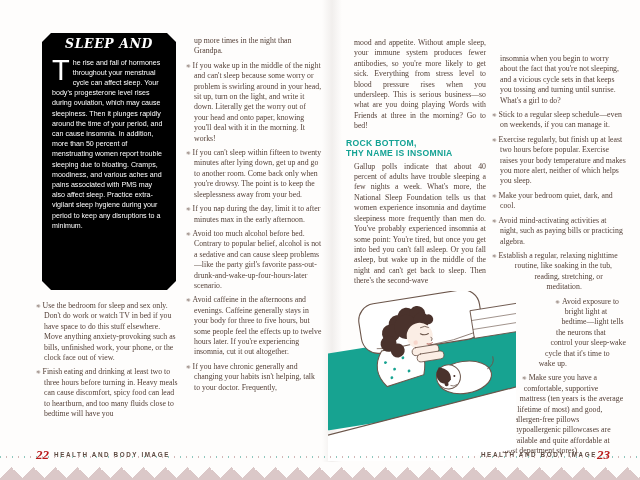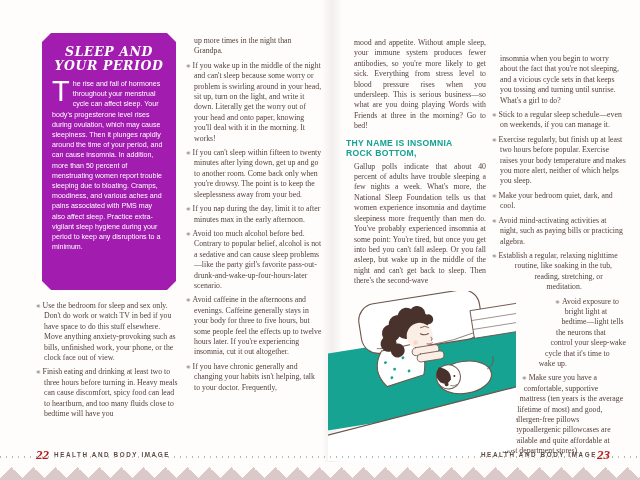--- a/index.html
+++ b/index.html
@@ -9,21 +9,21 @@
 
   .gutter { position:absolute; left:322px; top:0; width:20px; height:462px;
             background:linear-gradient(90deg, rgba(90,70,60,0) 0%, rgba(90,70,60,0.08) 50%, rgba(90,70,60,0) 100%); }
 
   .col { position:absolute; font-size:7.8px; line-height:10.4px; }
   .col p { margin:0 0 4px 8px; }
   .justified { text-align:justify; }
 
   
   .teal-box { position:absolute; left:42px; top:33px; width:134px; height:257px;
-              background:#a21caf; color:#ffffff; padding:12px 10px 10px 10px; box-sizing:border-box;
+              background:#000000; color:#ffffff; padding:4px 10px 10px 10px; box-sizing:border-box;
               clip-path:polygon(9px 0, calc(100% - 9px) 0, 100% 9px, 100% calc(100% - 9px),
                                 calc(100% - 9px) 100%, 9px 100%, 0 calc(100% - 9px), 0 9px); }
   .box-title { text-align:center; font-family:"DejaVu Serif", serif; font-style:italic; font-weight:bold;
                font-size:12.5px; line-height:13.5px; letter-spacing:0.6px; margin-bottom:7px; }
   .box-body { font-family:"Liberation Sans", sans-serif; font-size:7.1px; line-height:10.2px; }
   .dropcap { float:left; font-family:"Liberation Sans", sans-serif; font-weight:400;
              font-size:29px; line-height:23px; margin:1px 3px 0 0; }
 
   
   .bullet { text-indent:-8px; padding-left:8px; margin-bottom:4px; }
@@ -65,21 +65,20 @@
 </head>
 <body>
 
 <div class="spread">
 
   <div class="gutter"></div>
 
   <div class="teal-box">
     <div class="box-title">
       <div>SLEEP AND</div>
-      <div>YOUR PERIOD</div>
     </div>
     <div class="box-body">
       <span class="dropcap">T</span><span>he rise and fall of hormones throughout your menstrual cycle can affect sleep. Your body's progesterone level rises during ovulation, which may cause sleepiness. Then it plunges rapidly around the time of your period, and can cause insomnia. In addition, more than 50 percent of menstruating women report trouble sleeping due to bloating. Cramps, moodiness, and various aches and pains associated with PMS may also affect sleep. Practice extra-vigilant sleep hygiene during your period to keep any disruptions to a minimum.</span>
     </div>
   </div>
 
   <div class="col1-bullets">
 
       <div class="bullet"><span class="mark">✳</span><span>Use the bedroom for sleep and sex only. Don't do work or watch TV in bed if you have space to do this stuff elsewhere. Move anything anxiety-provoking such as bills, unfinished work, your phone, or the clock face out of view.</span></div>
 
@@ -104,22 +103,22 @@
       </div>
   </div>
 
   <div class="footer footer-left">
     <span class="pagenum">22</span><span class="footer-label">HEALTH AND BODY IMAGE</span>
   </div>
 
   <div class="col col3 justified">
     <p>mood and appetite. Without ample sleep, your immune system produces fewer antibodies, so you're more likely to get sick. Everything from stress level to blood pressure rises when you undersleep. This is serious business—so what are you doing playing Words with Friends at three in the morning? Go to bed!</p>
     <div class="heading">
+      <div>ROCK BOTTOM,</div>
       <div>THY NAME IS INSOMNIA</div>
-      <div>ROCK BOTTOM,</div>
     </div>
     <p>Gallup polls indicate that about 40 percent of adults have trouble sleeping a few nights a week. What's more, the National Sleep Foundation tells us that women experience insomnia and daytime sleepiness more frequently than men do. You've probably experienced insomnia at some point: You're tired, but once you get into bed you can't fall asleep. Or you fall asleep, but wake up in the middle of the night and can't get back to sleep. Then there's the second-wave</p>
   </div>
 
   <div class="col col4">
     <div class="illu-spacer"></div>
     <p>insomnia when you begin to worry about the fact that you're not sleeping, and a vicious cycle sets in that keeps you tossing and turning until sunrise. What's a girl to do?</p>
     <div>
 
         <div class="bullet"><span class="mark">✳</span><span>Stick to a regular sleep schedule—even on weekends, if you can manage it.</span></div>

